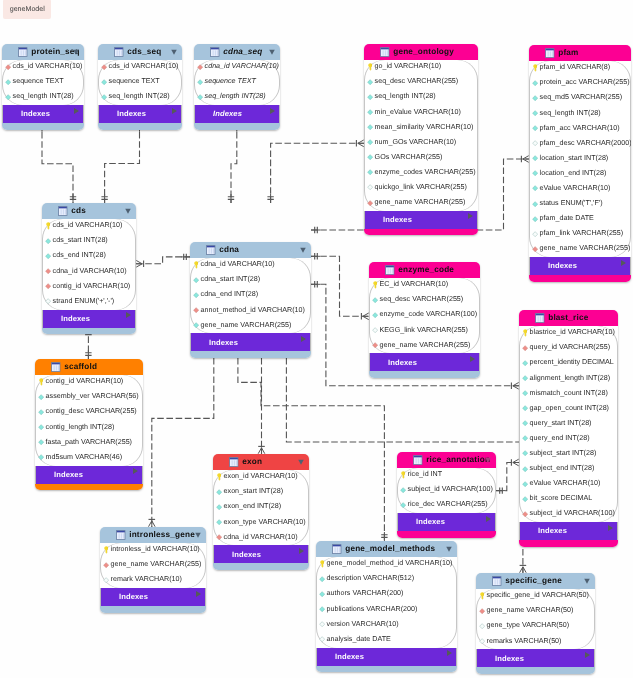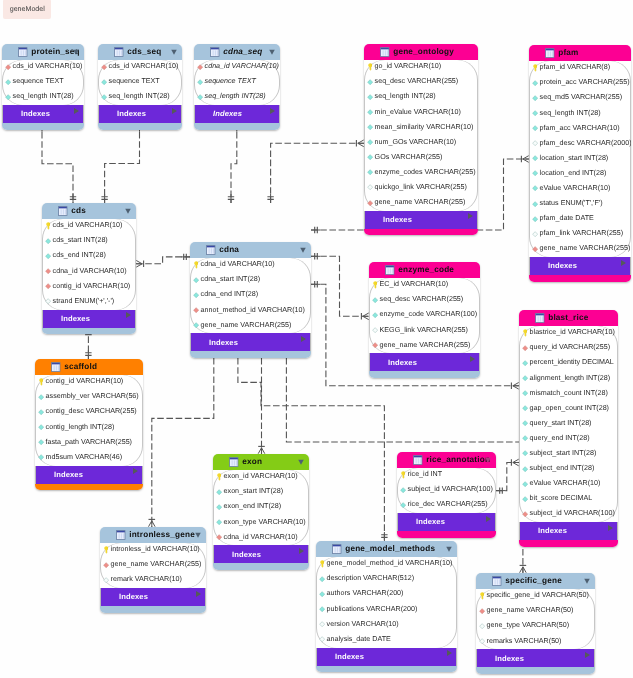--- a/index.html
+++ b/index.html
@@ -959,21 +959,21 @@
           <span class="lbl">md5sum VARCHAR(46)</span>
         </div>
       </div>
       <div class="idx">
         <span>Indexes</span>
         <span class="tri"></span>
       </div>
       <div class="ftr" style="background:#ff8000"></div>
     </div>
     <div class="tbl tbl-blue" style="left: 213px; top: 454px; width: 96px;">
-      <div class="hdr" style="background:#84cc16">
+      <div class="hdr" style="background:#ef4444">
         <span class="ico">
           <svg viewBox="0 0 19 20" width="9.6" height="10.2">
             <rect x="1.2" y="1.2" width="16.6" height="17.6" fill="#eaf0fe"></rect>
             <rect x="1.2" y="1.2" width="16.6" height="3.4" fill="#3848a6"></rect>
             <path d="M6.2 6.6 V17 M10.6 6.6 V17 M14.6 6.6 V17" stroke="#b3c4e6" stroke-width="1.2" fill="none"></path>
             <rect x="1.2" y="1.2" width="16.6" height="17.6" fill="none" stroke="#63799e" stroke-width="1.5"></rect>
           </svg>
         </span>
         <span class="nm">exon</span>
         <span class="caret">

